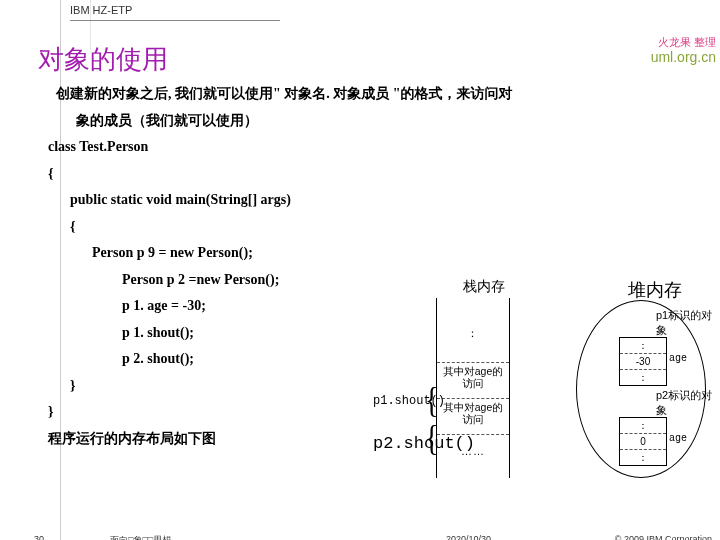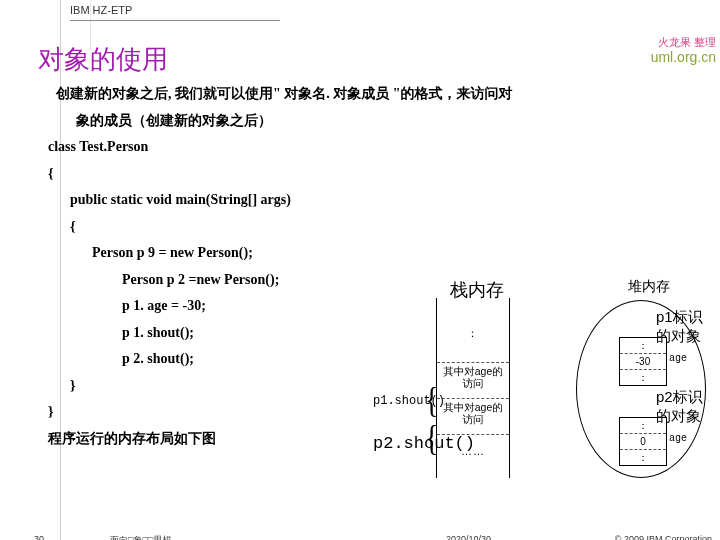--- a/index.html
+++ b/index.html
@@ -81,28 +81,28 @@
   .diagram {
     position: absolute;
     top: 278px;
     left: 376px;
     width: 340px;
     height: 220px;
   }
   .stack-label {
     position: absolute;
     top: 0;
-    left: 74px;
+    left: 87px;
+    font-size: 14px;
+  }
+  .heap-label {
+    position: absolute;
+    top: 0;
+    left: 252px;
     font-size: 18px;
-  }
-  .heap-label {
-    position: absolute;
-    top: 0;
-    left: 252px;
-    font-size: 14px;
   }
   .stack-box {
     position: absolute;
     top: 20px;
     left: 60px;
     width: 72px;
     height: 180px;
     border-left: 1px solid #000;
     border-right: 1px solid #000;
   }
@@ -167,21 +167,21 @@
   }
   .obj-row {
     height: 15px;
     font-size: 10px;
     text-align: center;
     line-height: 15px;
   }
   .obj-row.bb { border-bottom: 1px dashed #555; }
   .obj-lbl {
     position: absolute;
-    font-size: 15px;
+    font-size: 11px;
     padding-left: 44px;
   }
   .age-lbl {
     position: absolute;
     font-size: 10px;
     font-family: "Courier New", monospace;
   }
   .footer {
     position: absolute;
     bottom: 6px;
@@ -206,21 +206,21 @@
 
 <div class="watermark">
   <div class="wm-line1">火龙果   整理</div>
   <div class="wm-line2">uml.org.cn</div>
 </div>
 
 <div class="title">对象的使用</div>
 
 <div class="body-text">
   <p class="intro">创建新的对象之后, 我们就可以使用" 对象名. 对象成员 "的格式，来访问对</p>
-  <p class="intro" style="padding-left:28px">象的成员（创建新的对象之后）</p>
+  <p class="intro" style="padding-left:28px">象的成员（我们就可以使用）</p>
   <p class="code-line">class Test.Person</p>
   <p class="code-line">{</p>
   <p class="code-line ind1">public static void main(String[] args)</p>
   <p class="code-line ind1">{</p>
   <p class="code-line ind2">Person p 9 = new Person();</p>
   <p class="code-line ind3">Person p 2 =new Person();</p>
   <p class="code-line ind3">p 1. age = -30;</p>
   <p class="code-line ind3">p 1. shout();</p>
   <p class="code-line ind3">p 2. shout();</p>
   <p class="code-line ind1">}</p>

